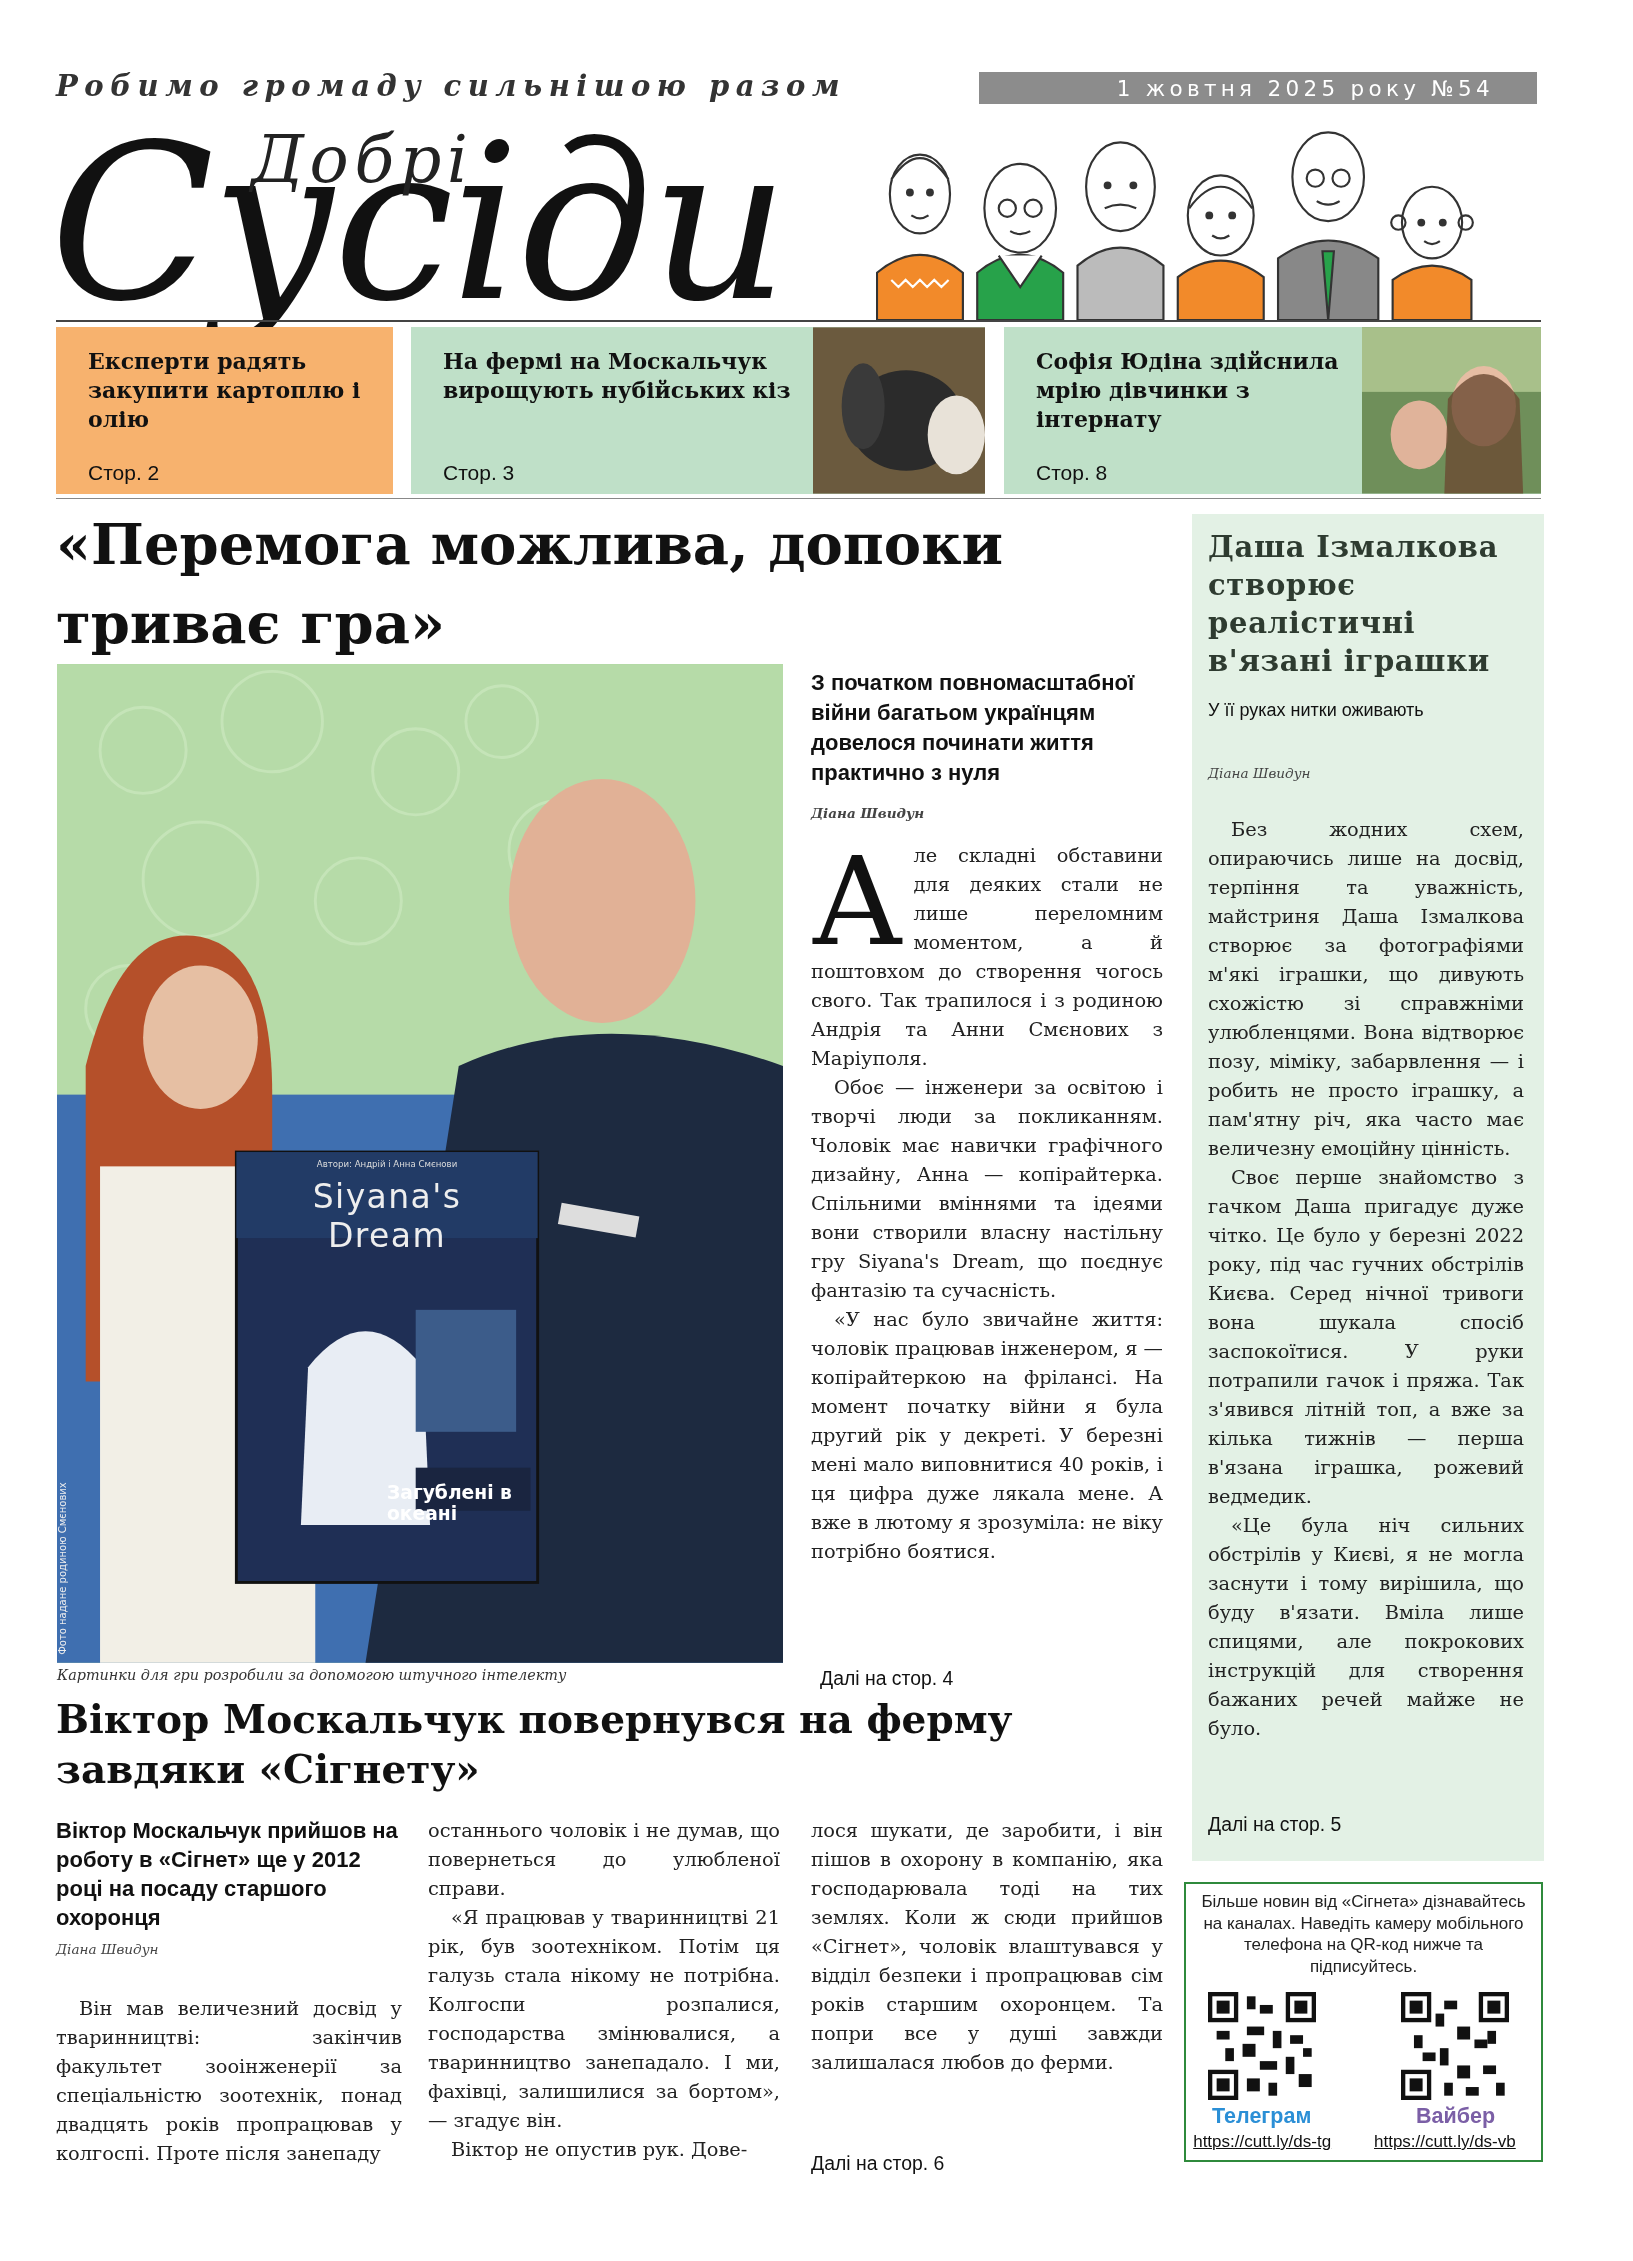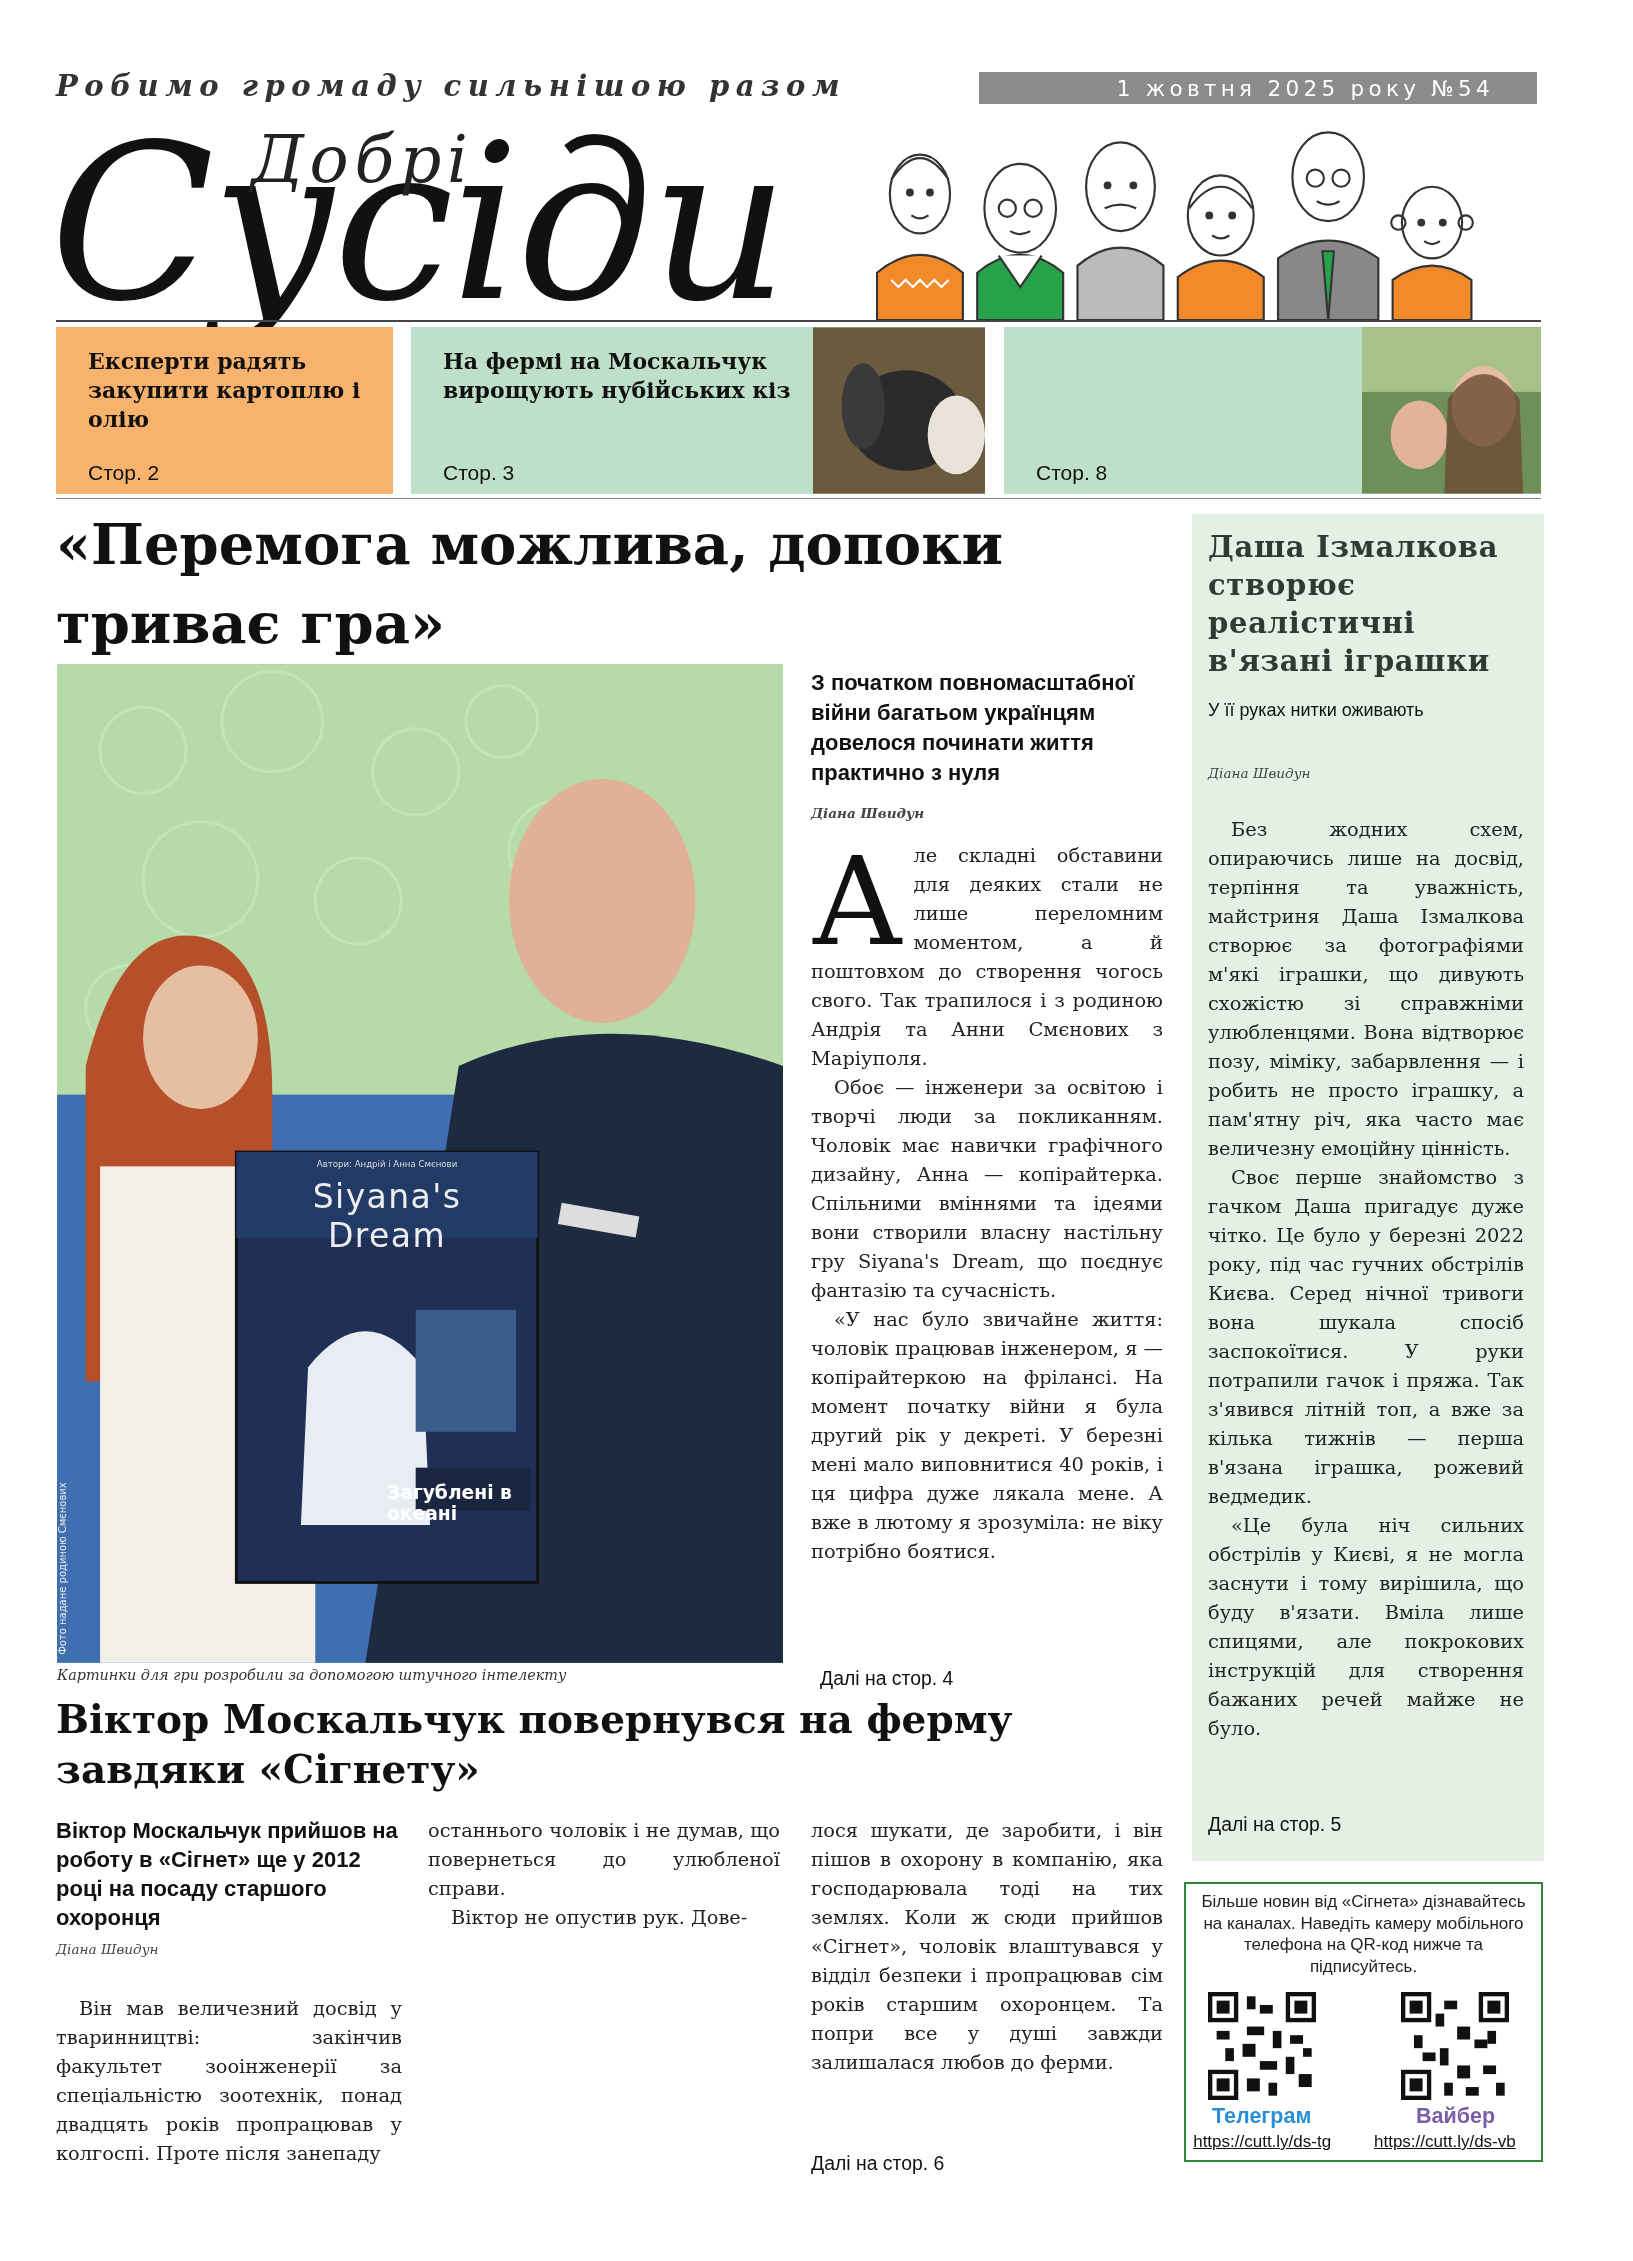--- a/index.html
+++ b/index.html
@@ -111,20 +111,21 @@
   <div class="t-title" style="width:373px">На фермі на Москальчук вирощують нубійських кіз</div>
   <div class="t-page">Стор. 3</div>
   <svg class="t-img" width="172" height="167" viewBox="0 0 240 232">
     <rect width="240" height="232" fill="#6b5a3e"></rect>
     <ellipse cx="130" cy="130" rx="80" ry="70" fill="#2b2b2b"></ellipse>
     <ellipse cx="200" cy="150" rx="40" ry="55" fill="#e8e2d8"></ellipse>
     <ellipse cx="70" cy="110" rx="30" ry="60" fill="#3a3a3a"></ellipse>
   </svg>
 </div>
 <div class="abs teaser t3">
+  <div class="t-title" style="width:316px">Софія Юдіна здійснила мрію дівчинки з інтернату</div>
   <div class="t-page">Стор. 8</div>
   <svg class="t-img" width="179" height="167" viewBox="0 0 250 232">
     <rect width="250" height="232" fill="#6f8f5a"></rect>
     <rect y="0" width="250" height="90" fill="#a8c08a"></rect>
     <ellipse cx="80" cy="150" rx="40" ry="48" fill="#e0b39a"></ellipse>
     <ellipse cx="170" cy="110" rx="45" ry="56" fill="#e6bda3"></ellipse>
     <path d="M120 100 Q170 30 220 100 L225 232 L115 232 Z" fill="#6b4a32" opacity=".8"></path>
   </svg>
 </div>
 <div class="abs rule-thin"></div>
@@ -196,20 +197,21 @@
 
 <div class="abs col" style="left:56px;width:346px">
   <div style="font-family:'Liberation Sans',sans-serif;font-weight:bold;font-size:22px;line-height:29px;color:#111">Віктор Москальчук прийшов на роботу в «Сігнет» ще у 2012 році на посаду старшого охоронця</div>
   <div class="byline" style="margin-top:8.6px">Діана Швидун</div>
   <div class="body" style="margin-top:37px">
       <p>Він мав величезний досвід у тваринництві: закінчив факультет зооінженерії за спеціальністю зоотехнік, понад двадцять років пропрацював у колгоспі. Проте після занепаду</p>
     </div>
 </div>
 <div class="abs col body" style="left:428px;width:352px">
   <p class="no-ind">останнього чоловік і не думав, що повернеться до улюбленої справи.</p>
+  <p>«Я працював у тваринництві 21 рік, був зоотехніком. Потім ця галузь стала нікому не потрібна. Колгоспи розпалися, господарства змінювалися, а тваринництво занепадало. І ми, фахівці, залишилися за бортом», — згадує він.</p>
   <p>Віктор не опустив рук. Дове-</p>
 </div>
 <div class="abs col body" style="left:811px;width:352px">
   <p class="no-ind">лося шукати, де заробити, і він пішов в охорону в компанію, яка господарювала тоді на тих землях. Коли ж сюди прийшов «Сігнет», чоловік влаштувався у відділ безпеки і пропрацював сім років старшим охоронцем. Та попри все у душі завжди залишалася любов до ферми.</p>
 </div>
 <div class="abs cont" style="left:811px;top:2152px">Далі на стор. 6</div>
 
 <div class="abs qrbox">
   <div class="qr-text">Більше новин від «Сігнета» дізнавайтесь на каналах. Наведіть камеру мобільного телефона на QR-код нижче та підписуйтесь.</div>
   <svg class="qr" style="left:21.5px" viewBox="0 0 25 25">

